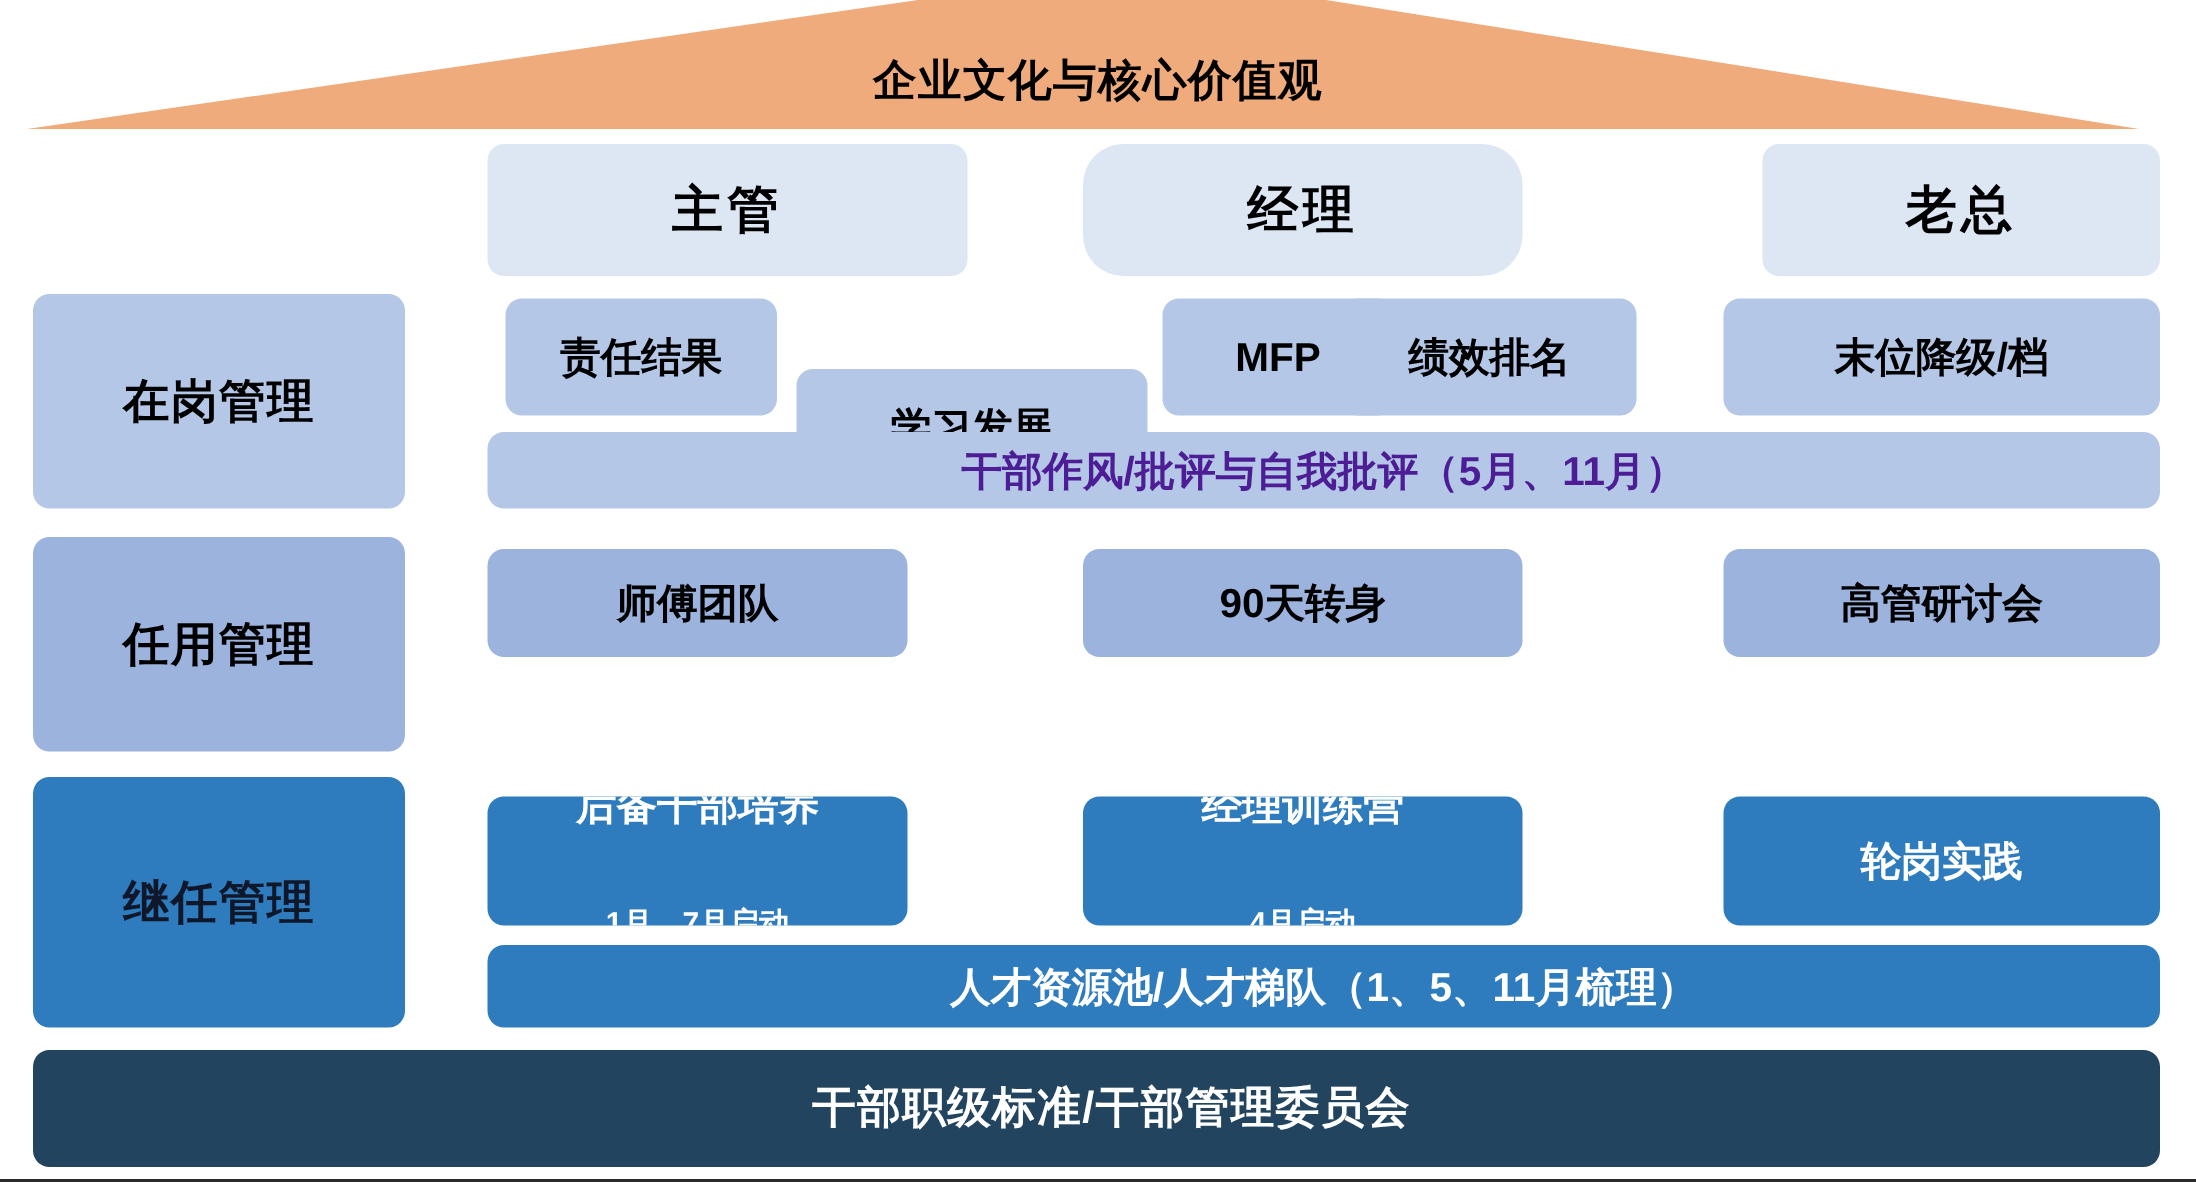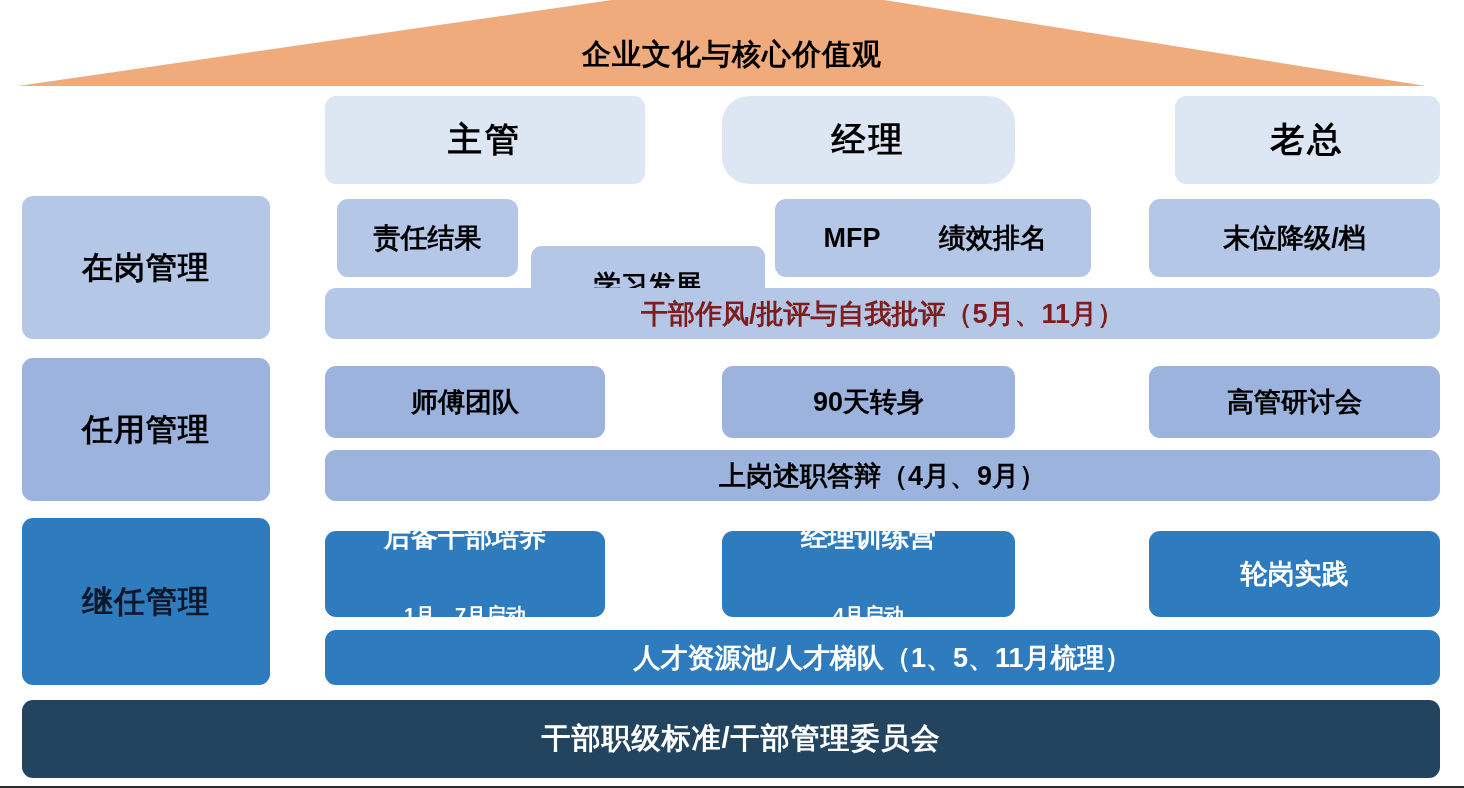--- a/index.html
+++ b/index.html
@@ -81,21 +81,21 @@
 
   .cell .sub {
     font-size: 20px;
     font-weight: 700;
     margin-top: 2px;
     letter-spacing: 0px;
   }
 
   
   .bar { font-weight: 700; font-size: 27px; }
-  .bar.lvl1 { background: #b4c7e7; color: #7f1d1d; }
+  .bar.lvl1 { background: #b4c7e7; color: #4c1d95; }
   .bar.lvl2 { background: #9cb3de; color: #000000; }
   .bar.lvl3 { background: #2e7cbd; color: #ffffff; }
 
   
   .foundation {
     background: #22445f;
     color: #ffffff;
     font-size: 29px;
     font-weight: 700;
     letter-spacing: 1px;
@@ -163,23 +163,20 @@
   <div class="box cell lvl2" style="left:325px; top:366px; width:280px; height:72px;">
     <span>师傅团队</span>
   </div>
   <div class="box cell lvl2" style="left:722px; top:366px; width:293px; height:72px;">
     <span>90天转身</span>
   </div>
   <div class="box cell lvl2" style="left:1149px; top:366px; width:291px; height:72px;">
     <span>高管研讨会</span>
   </div>
 
-  <div class="box bar lvl2" style="left:325px; top:450px; width:1115px; height:51px;">
-    <span>上岗述职答辩（4月、9月）</span>
-  </div>
 
   <div class="box rowlabel lvl3" style="left:22px; top:518px; width:248px; height:167px;">
     <span>继任管理</span>
   </div>
 
   <div class="box cell lvl3" style="left:325px; top:531px; width:280px; height:86px;">
     <span>后备干部培养</span>
     <span class="sub">1月、7月启动</span>
   </div>
   <div class="box cell lvl3" style="left:722px; top:531px; width:293px; height:86px;">

